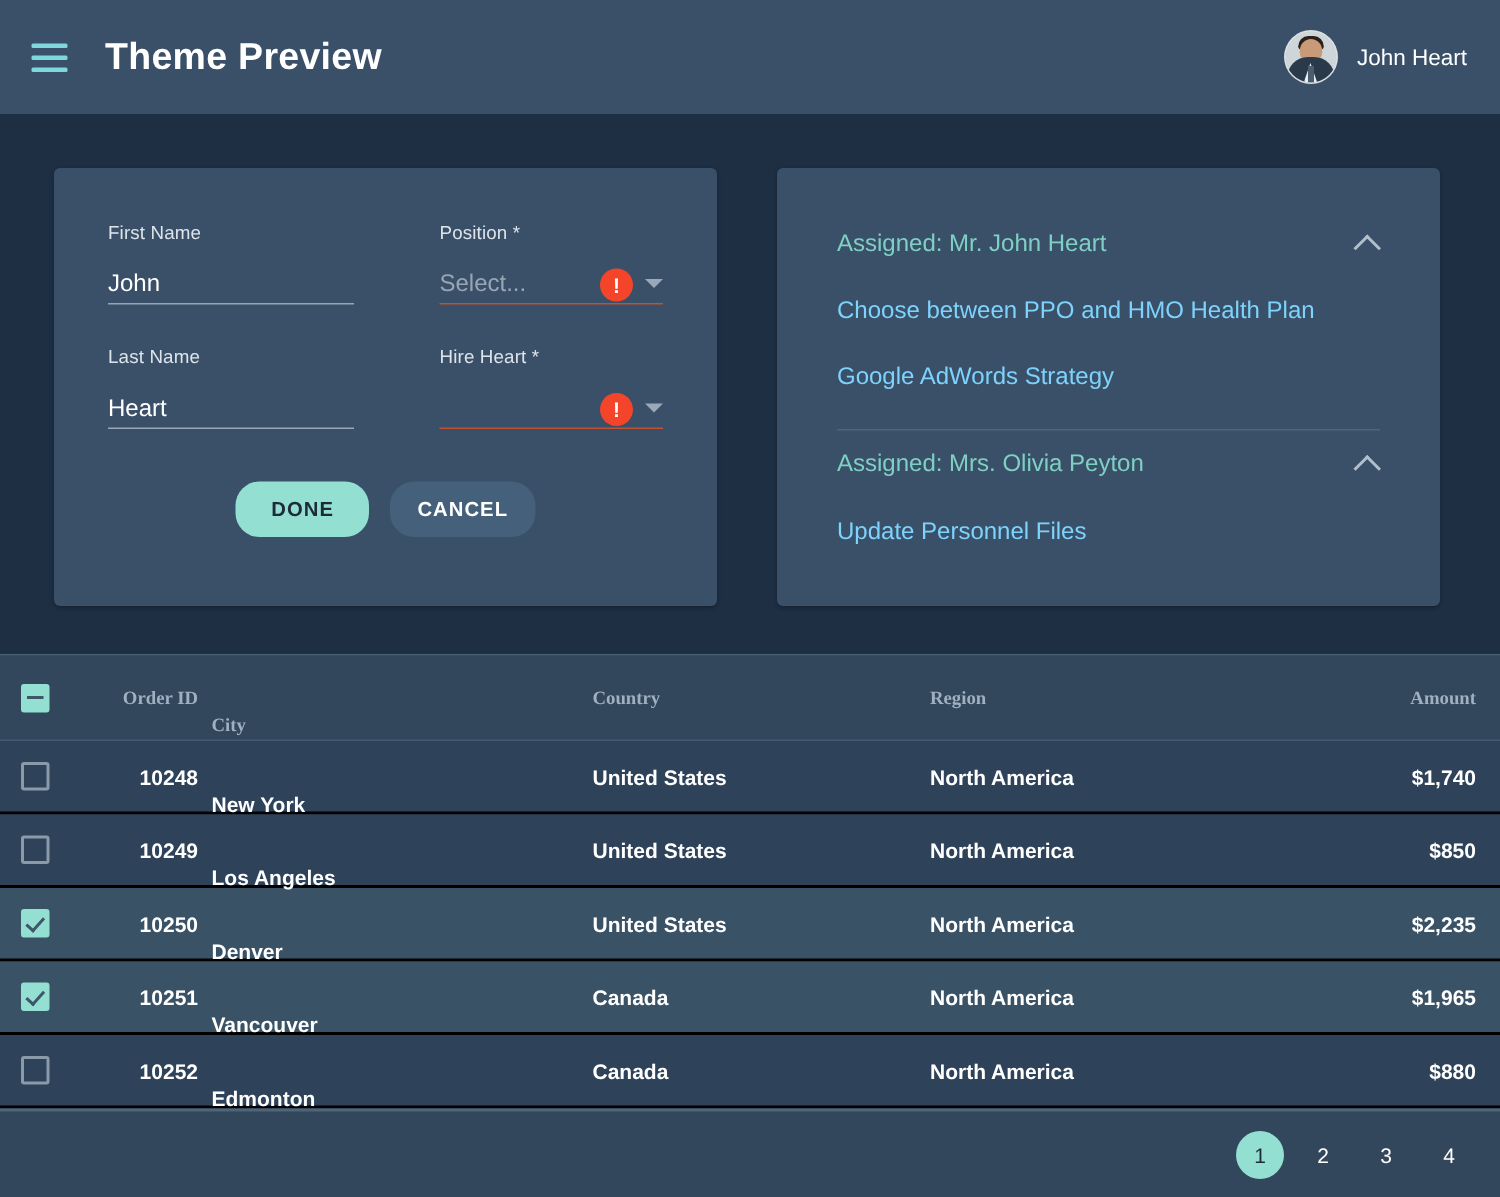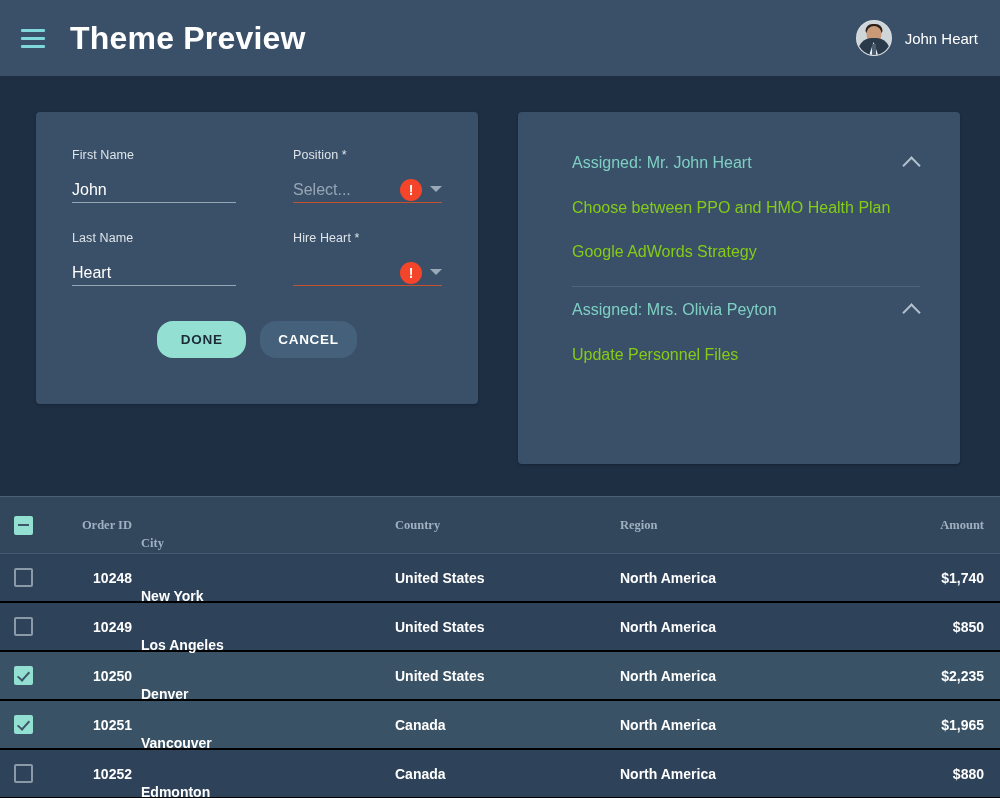--- a/index.html
+++ b/index.html
@@ -23,21 +23,21 @@
     width: 30px; height: 30px;
     display: flex; flex-direction: column; justify-content: center;
     gap: 5px; cursor: pointer; padding: 0 3px;
   }
   .hamburger span {
     display: block; height: 3px; width: 100%;
     background: #7fd7dc; border-radius: 1px;
   }
   .app-title {
     margin-left: 22px;
-    font-size: 32px; font-weight: bold;
+    font-size: 25px; font-weight: bold;
     color: #ffffff; letter-spacing: .2px;
   }
   .user-area {
     margin-left: auto;
     display: flex; align-items: center; gap: 13px;
     cursor: pointer;
   }
   .avatar {
     width: 36px; height: 36px; border-radius: 50%;
     overflow: hidden; background: #cfd6da;
@@ -81,21 +81,21 @@
     display: flex; gap: 40px;
     padding: 36px 40px 0 36px;
   }
 
   .card {
     background: #3a5068;
     border-radius: 4px;
     box-shadow: 0 1px 3px rgba(0,0,0,.28);
   }
   .form-card { width: 442px; height: 292px; padding: 36px 36px 0 36px; }
-  .tasks-card { width: 442px; height: 352px; padding: 28px 22px 0 36px; }
+  .tasks-card { width: 442px; height: 292px; padding: 28px 22px 0 22px; }
 
   
   .form-grid {
     display: grid;
     grid-template-columns: 164px 1fr;
     column-gap: 57px;
     row-gap: 28px;
   }
   .field { }
   .field-label {
@@ -161,21 +161,21 @@
   }
   .acc-title { font-size: 16px; color: #7fd0c4; }
   .chev {
     width: 13px; height: 13px;
     border-left: 2px solid #b2c0cd;
     border-top: 2px solid #b2c0cd;
     transform: rotate(45deg);
     margin-right: 4px; margin-top: 4px;
   }
   .acc-item {
-    font-size: 16px; color: #84cc16;
+    font-size: 16px; color: #7dd3fc;
     padding: 13px 18px;
     cursor: pointer;
   }
   .acc-div {
     height: 1px; background: #4e6479;
     margin: 12px 18px 0 18px;
   }
 
   
   .grid-wrap {

